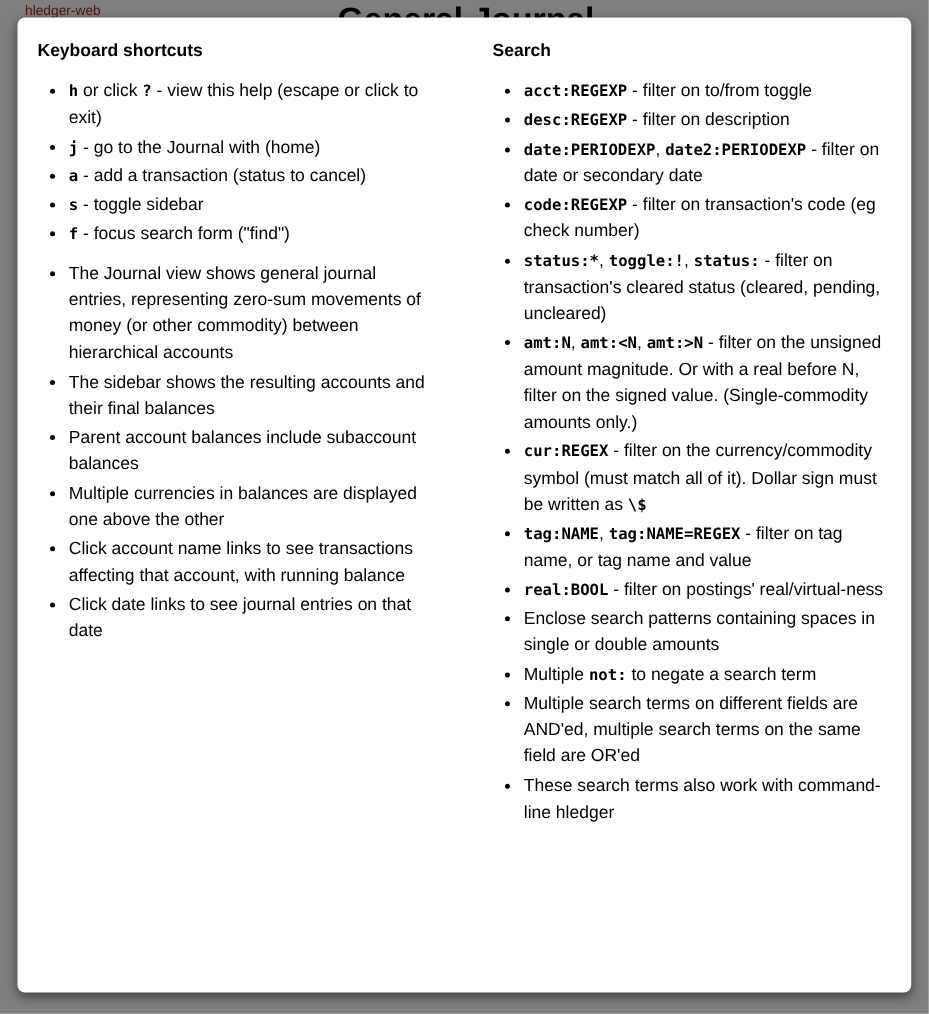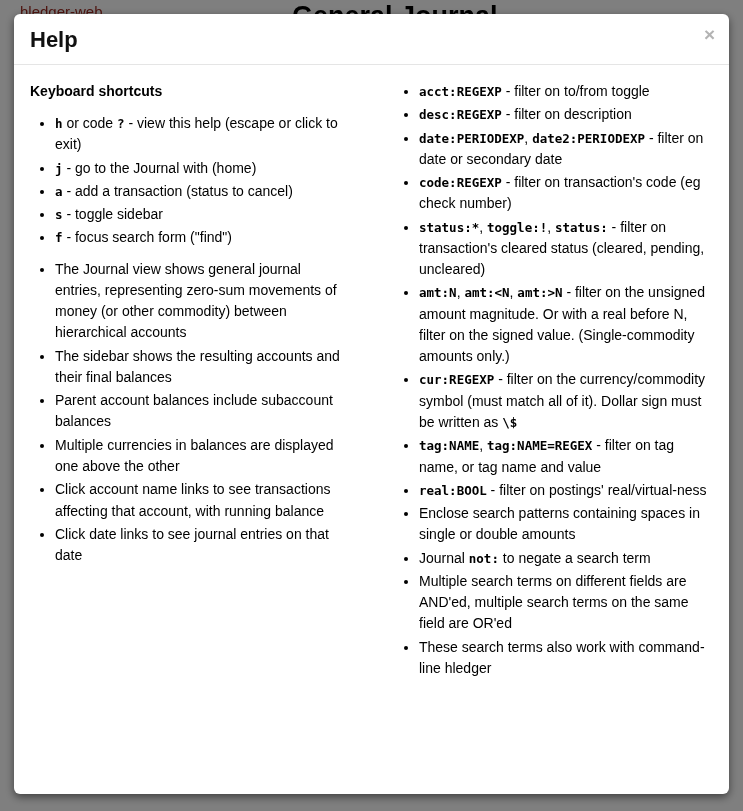--- a/index.html
+++ b/index.html
@@ -4,21 +4,21 @@
 <style>
   * { box-sizing: border-box; }
   html, body { margin: 0; padding: 0; }
   body {
     width: 743px; height: 811px; overflow: hidden; position: relative;
     font-family: "Liberation Sans", sans-serif; background: #ffffff; color: #000;
   }
 
   
   .topbar { position: absolute; top: 0; left: 0; right: 0; height: 44px; padding: 1px 20px; white-space: nowrap; }
-  .brand { color: #9e2a21; font-size: 15px; text-decoration: none; display: inline-block; vertical-align: top; margin-top: 2px; }
+  .brand { color: #9e2a21; font-size: 11px; text-decoration: none; display: inline-block; vertical-align: top; margin-top: 2px; }
   .page-heading { display: inline-block; font-size: 27px; font-weight: bold; margin: 0 0 0 185px; color: #000; }
 
   
   .overlay { position: fixed; top: 0; left: 0; right: 0; bottom: 0; background: rgba(0,0,0,0.5); z-index: 10; }
 
   
   .modal {
     position: fixed; top: 14px; left: 14px; right: 14px; bottom: 17px;
     background: #fff; border-radius: 6px; z-index: 20;
     box-shadow: 0 3px 9px rgba(0,0,0,0.5);
@@ -43,54 +43,51 @@
 <body>
 
 <div class="topbar">
   <a href="#" class="brand">hledger-web</a>
   <h1 class="page-heading">General Journal</h1>
 </div>
 
 <div class="overlay"></div>
 
 <div class="modal">
-  <div class="modal-header">
-    <h2 class="modal-title">Help</h2>
-    <span class="close">×</span>
-  </div>
   <div class="modal-body">
     <div class="col" id="col-left">
         <h3>Keyboard shortcuts</h3>
         <ul>
-          <li><code>h</code><span> or code </span><code>?</code><span> - view this help (escape or click to exit)</span></li>
+          <li><code>h</code><span> or click </span><code>?</code><span> - view this help (escape or click to exit)</span></li>
           <li><code>j</code><span> - go to the Journal with (home)</span></li>
           <li><code>a</code><span> - add a transaction (status to cancel)</span></li>
           <li><code>s</code><span> - toggle sidebar</span></li>
           <li><code>f</code><span> - focus search form ("find")</span></li>
         </ul>
         <ul>
           <li><span>The Journal view shows general journal entries, representing zero-sum movements of money (or other commodity) between hierarchical accounts</span></li>
           <li><span>The sidebar shows the resulting accounts and their final balances</span></li>
           <li><span>Parent account balances include subaccount balances</span></li>
           <li><span>Multiple currencies in balances are displayed one above the other</span></li>
           <li><span>Click account name links to see transactions affecting that account, with running balance</span></li>
           <li><span>Click date links to see journal entries on that date</span></li>
         </ul>
       </div>
     <div class="col" id="col-right">
+        <h3>Search</h3>
         <ul>
           <li><code>acct:REGEXP</code><span> - filter on to/from toggle</span></li>
           <li><code>desc:REGEXP</code><span> - filter on description</span></li>
           <li><code>date:PERIODEXP</code><span>, </span><code>date2:PERIODEXP</code><span> - filter on date or secondary date</span></li>
           <li><code>code:REGEXP</code><span> - filter on transaction's code (eg check number)</span></li>
           <li><code>status:*</code><span>, </span><code>toggle:!</code><span>, </span><code>status:</code><span> - filter on transaction's cleared status (cleared, pending, uncleared)</span></li>
           <li><code>amt:N</code><span>, </span><code>amt:&lt;N</code><span>, </span><code>amt:&gt;N</code><span> - filter on the unsigned amount magnitude. Or with a real before N, filter on the signed value. (Single-commodity amounts only.)</span></li>
-          <li><code>cur:REGEXP</code><span> - filter on the currency/commodity symbol (must match all of it). Dollar sign must be written as </span><code>\$</code></li>
+          <li><code>cur:REGEX</code><span> - filter on the currency/commodity symbol (must match all of it). Dollar sign must be written as </span><code>\$</code></li>
           <li><code>tag:NAME</code><span>, </span><code>tag:NAME=REGEX</code><span> - filter on tag name, or tag name and value</span></li>
           <li><code>real:BOOL</code><span> - filter on postings' real/virtual-ness</span></li>
           <li><span>Enclose search patterns containing spaces in single or double amounts</span></li>
-          <li><span>Journal </span><code>not:</code><span> to negate a search term</span></li>
+          <li><span>Multiple </span><code>not:</code><span> to negate a search term</span></li>
           <li><span>Multiple search terms on different fields are AND'ed, multiple search terms on the same field are OR'ed</span></li>
           <li><span>These search terms also work with command-line hledger</span></li>
         </ul>
       </div>
   </div>
 </div>
 
 </body></html>

